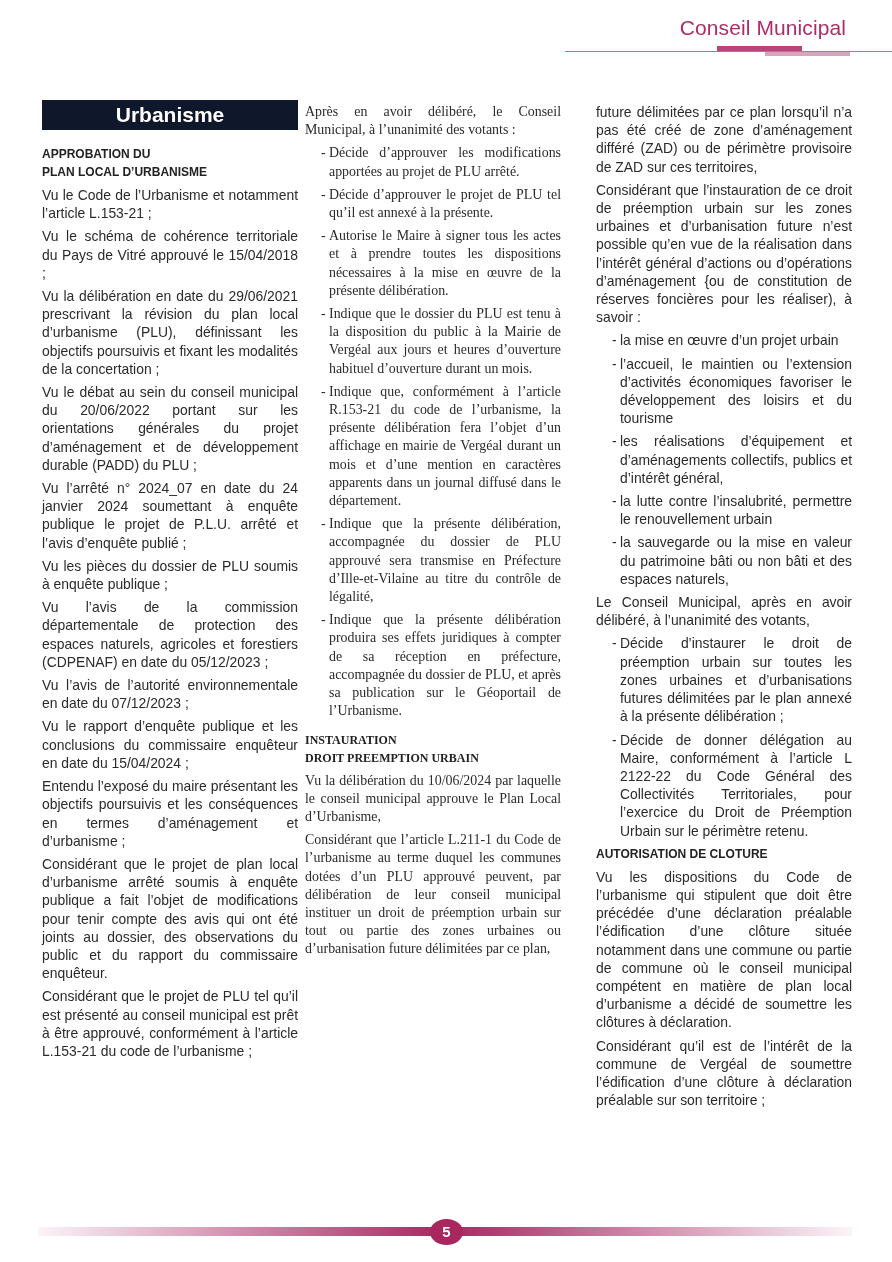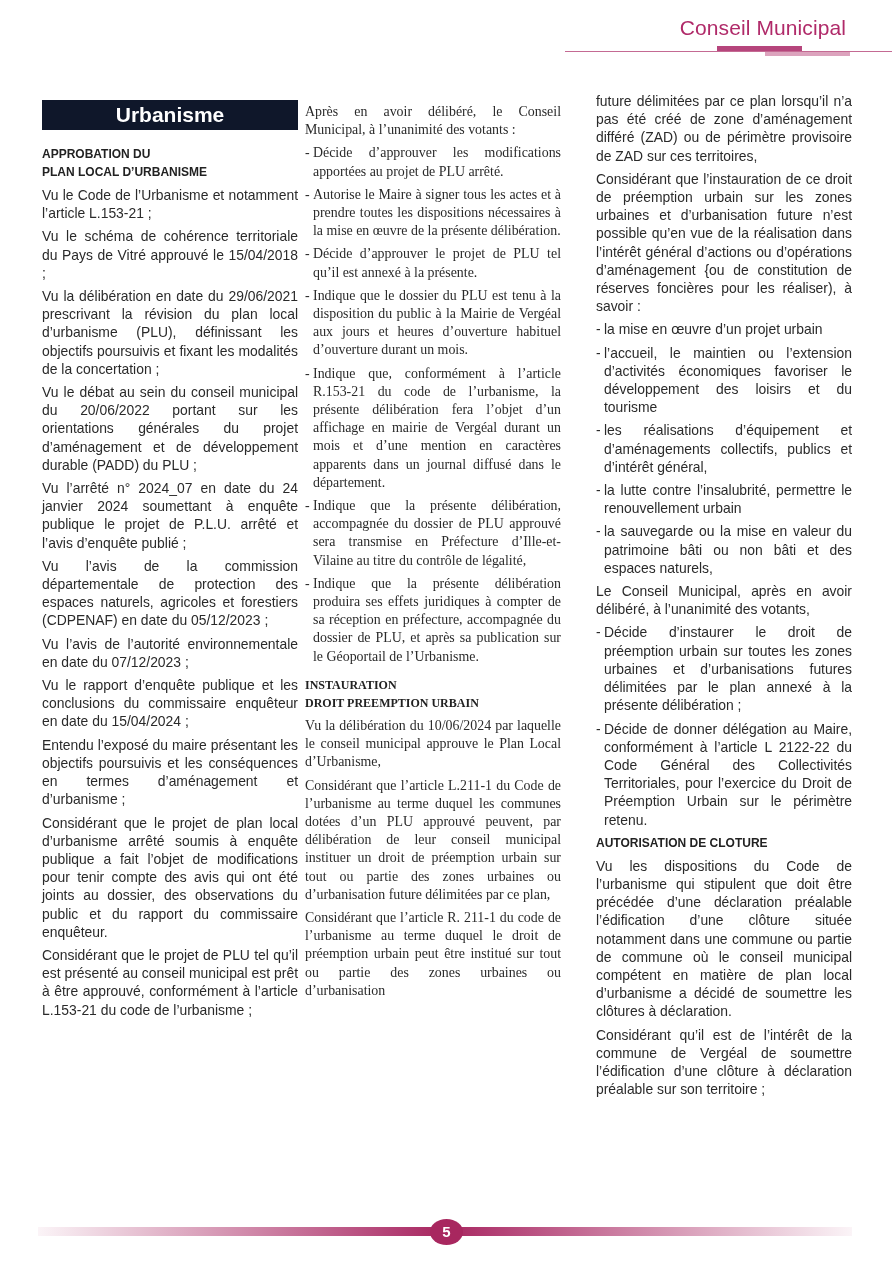--- a/index.html
+++ b/index.html
@@ -10,27 +10,27 @@
     .hdr-title { position: absolute; right: 46px; top: 16px; font-size: 21px; color: #b02a69;
                  font-family: "Liberation Sans", sans-serif; letter-spacing: 0.1px; }
     .hdr-line { position: absolute; left: 565px; right: 0; top: 51px; height: 1px; background: #c46a93; }
     .hdr-bar1 { position: absolute; left: 717px; width: 85px; top: 46px; height: 5px; background: #b6457c; }
     .hdr-bar2 { position: absolute; left: 765px; width: 85px; top: 52px; height: 4px; background: #dca3bd; }
 
     
     .col { position: absolute; top: 100px; width: 256px; font-size: 13.9px; line-height: 18.2px; }
     .col1 { left: 42px; }
     .col2 { left: 305px; top: 103px; font-family: Liberation Serif, serif; }
-    .col3 { left: 596px; top: 92px; }
+    .col3 { left: 596px; top: 103px; }
 
     .section-banner { background: #0f172a; color: #fff; font-weight: bold; font-size: 21px;
                       text-align: center; height: 30px; line-height: 30px; margin-bottom: 15px; }
     h3 { margin: 0 0 5px 0; font-size: 12px; line-height: 18px; font-weight: bold; color: #222; }
     p { margin: 0 0 5px 0; text-align: justify; }
-    ul.dash { list-style: none; margin: 0 0 5px 0; padding: 0; }
+    ul.dash { list-style: none; margin: 0 0 5px 16px; padding: 0; }
     ul.dash li { position: relative; padding-left: 8px; margin-bottom: 5px; text-align: justify; }
     ul.dash li::before { content: "-"; position: absolute; left: 0; top: 0; }
     .gap { height: 5px; }
 
     
     .ftr-line { position: absolute; left: 38px; right: 40px; top: 1227px; height: 9px;
                 background: linear-gradient(to right, rgba(176,42,105,0.05) 0%, #b03a70 45%, #a8275f 50%, #b03a70 55%, rgba(176,42,105,0.05) 100%); }
     .ftr-badge { position: absolute; left: 430px; top: 1219px; width: 33px; height: 26px; border-radius: 50%;
                  background: #a8275f; color: #fff; font-weight: bold; font-size: 15px; text-align: center; line-height: 26px; }
   </style>
@@ -48,47 +48,47 @@
   <div class="section-banner">Urbanisme</div>
   <h3>
     <span>APPROBATION DU</span><br>
     <span>PLAN LOCAL D’URBANISME</span>
   </h3>
   <p>Vu le Code de l’Urbanisme et notamment l’article L.153-21 ;</p>
   <p>Vu le schéma de cohérence territoriale du Pays de Vitré approuvé le 15/04/2018 ;</p>
   <p>Vu la délibération en date du 29/06/2021 prescrivant la révision du plan local d’urbanisme (PLU), définissant les objectifs poursuivis et fixant les modalités de la concertation ;</p>
   <p>Vu le débat au sein du conseil municipal du 20/06/2022 portant sur les orientations générales du projet d’aménagement et de développement durable (PADD) du PLU ;</p>
   <p>Vu l’arrêté n° 2024_07 en date du 24 janvier 2024 soumettant à enquête publique le projet de P.L.U. arrêté et l’avis d’enquête publié ;</p>
+  <p>Vu les pièces du dossier de PLU soumis à enquête publique ;</p>
   <p>Vu l’avis de la commission départementale de protection des espaces naturels, agricoles et forestiers (CDPENAF) en date du 05/12/2023 ;</p>
   <p>Vu l’avis de l’autorité environnementale en date du 07/12/2023 ;</p>
   <p>Vu le rapport d’enquête publique et les conclusions du commissaire enquêteur en date du 15/04/2024 ;</p>
   <p>Entendu l’exposé du maire présentant les objectifs poursuivis et les conséquences en termes d’aménagement et d’urbanisme ;</p>
   <p>Considérant que le projet de plan local d’urbanisme arrêté soumis à enquête publique a fait l’objet de modifications pour tenir compte des avis qui ont été joints au dossier, des observations du public et du rapport du commissaire enquêteur.</p>
   <p>Considérant que le projet de PLU tel qu’il est présenté au conseil municipal est prêt à être approuvé, conformément à l’article L.153-21 du code de l’urbanisme ;</p>
 </div>
 
 <div class="col col2">
   <p>Après en avoir délibéré, le Conseil Municipal, à l’unanimité des votants :</p>
   <ul class="dash">
     <li>Décide d’approuver les modifications apportées au projet de PLU arrêté.</li>
+    <li>Décide d’approuver le projet de PLU tel qu’il est annexé à la présente.</li>
     <li>Autorise le Maire à signer tous les actes et à prendre toutes les dispositions nécessaires à la mise en œuvre de la présente délibération.</li>
-    <li>Décide d’approuver le projet de PLU tel qu’il est annexé à la présente.</li>
     <li>Indique que le dossier du PLU est tenu à la disposition du public à la Mairie de Vergéal aux jours et heures d’ouverture habituel d’ouverture durant un mois.</li>
     <li>Indique que, conformément à l’article R.153-21 du code de l’urbanisme, la présente délibération fera l’objet d’un affichage en mairie de Vergéal durant un mois et d’une mention en caractères apparents dans un journal diffusé dans le département.</li>
     <li>Indique que la présente délibération, accompagnée du dossier de PLU approuvé sera transmise en Préfecture d’Ille-et-Vilaine au titre du contrôle de légalité,</li>
     <li>Indique que la présente délibération produira ses effets juridiques à compter de sa réception en préfecture, accompagnée du dossier de PLU, et après sa publication sur le Géoportail de l’Urbanisme.</li>
   </ul>
   <div class="gap"></div>
   <h3>
     <span>INSTAURATION</span><br>
     <span>DROIT PREEMPTION URBAIN</span>
   </h3>
   <p>Vu la délibération du 10/06/2024 par laquelle le conseil municipal approuve le Plan Local d’Urbanisme,</p>
   <p>Considérant que l’article L.211-1 du Code de l’urbanisme au terme duquel les communes dotées d’un PLU approuvé peuvent, par délibération de leur conseil municipal instituer un droit de préemption urbain sur tout ou partie des zones urbaines ou d’urbanisation future délimitées par ce plan,</p>
-  <p>Considérant que l’article R. 211-1 du code de l’urbanisme au terme duquel le droit de préemption urbain peut être institué sur tout ou partie des zones urbaines ou d’urbanisation</p>
 </div>
 
 <div class="col col3">
   <p>future délimitées par ce plan lorsqu’il n’a pas été créé de zone d’aménagement différé (ZAD) ou de périmètre provisoire de ZAD sur ces territoires,</p>
   <p>Considérant que l’instauration de ce droit de préemption urbain sur les zones urbaines et d’urbanisation future n’est possible qu’en vue de la réalisation dans l’intérêt général d’actions ou d’opérations d’aménagement {ou de constitution de réserves foncières pour les réaliser), à savoir :</p>
   <ul class="dash">
     <li>la mise en œuvre d’un projet urbain</li>
     <li>l’accueil, le maintien ou l’extension d’activités économiques favoriser le développement des loisirs et du tourisme</li>
     <li>les réalisations d’équipement et d’aménagements collectifs, publics et d’intérêt général,</li>
     <li>la lutte contre l’insalubrité, permettre le renouvellement urbain</li>

